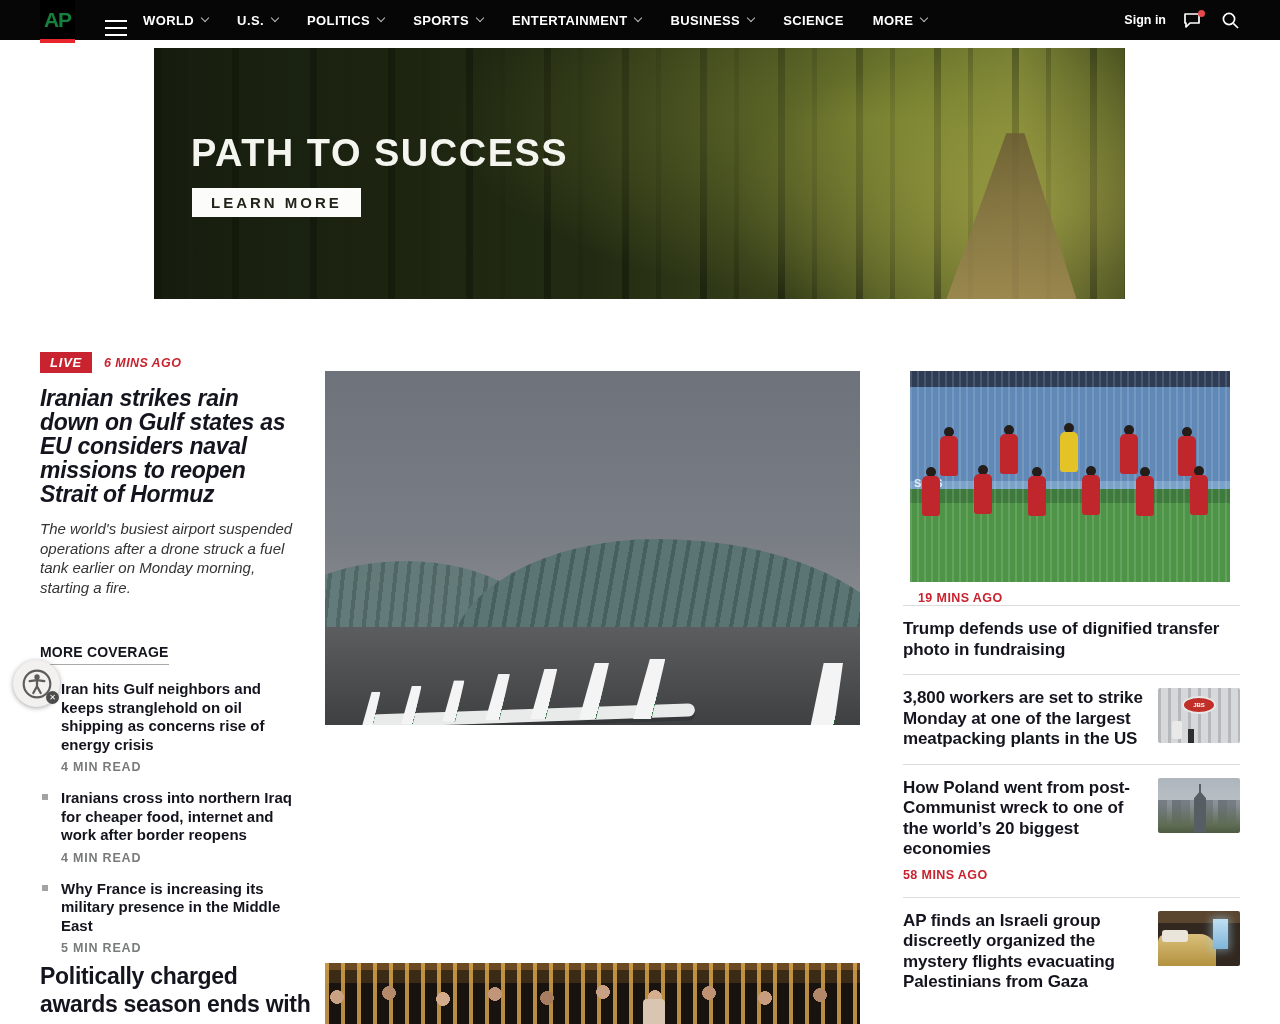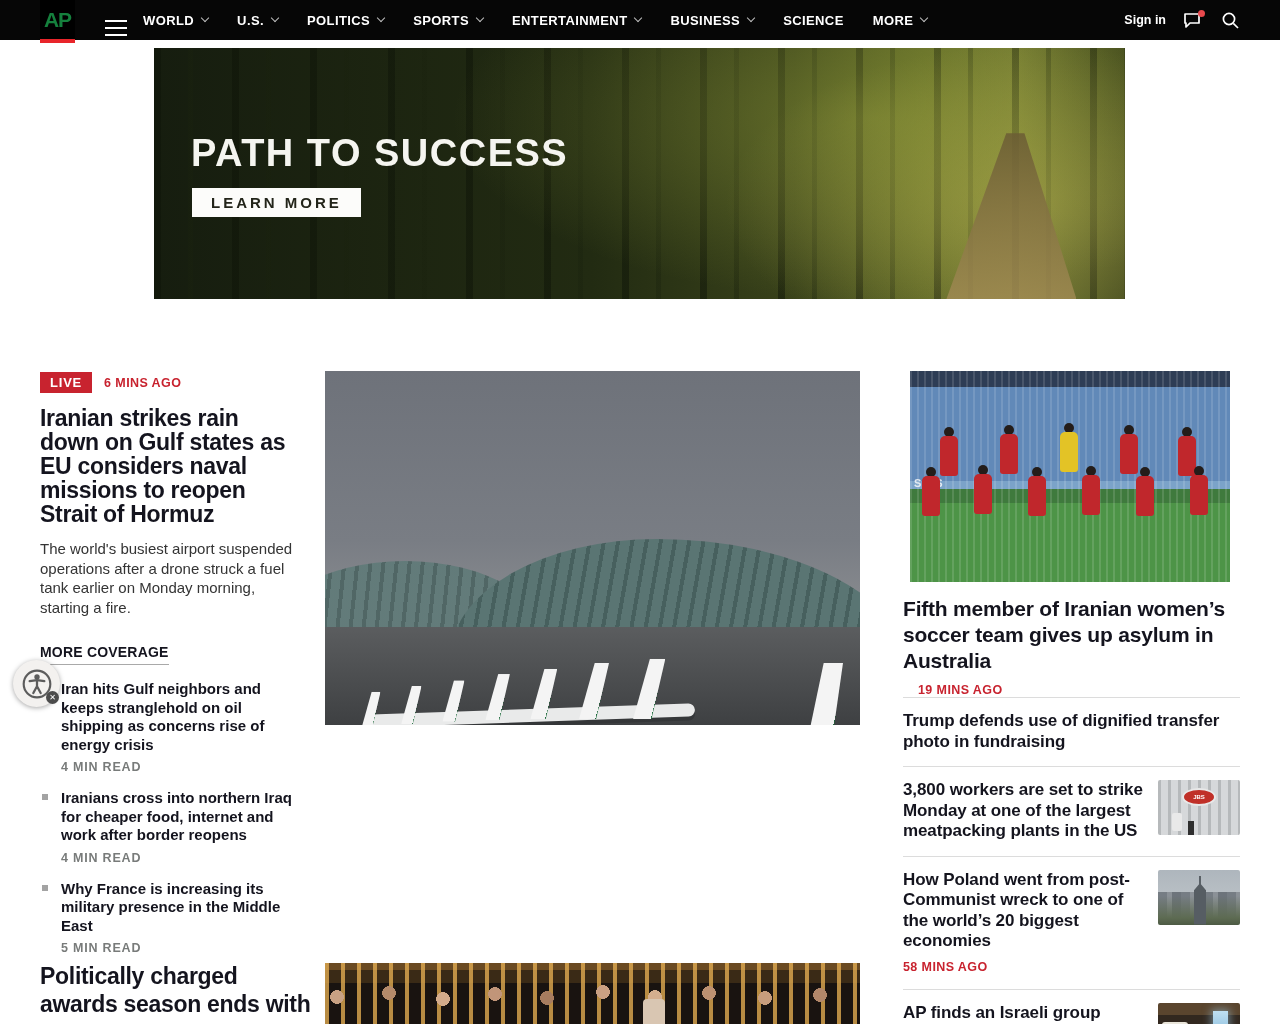--- a/index.html
+++ b/index.html
@@ -36,21 +36,21 @@
       linear-gradient(90deg,#161d0f 0%,#222b12 45%,#39421a 66%,#5a6425 79%,#6d7430 89%,#3f471c 100%);
   }
   .hero-path { position:absolute; right:5%; bottom:0; width:130px; height:66%;
       clip-path:polygon(46% 0, 60% 0, 100% 100%, 0 100%);
       background:linear-gradient(180deg,#6b5c34,#a08a52); opacity:.85; }
   .hero-title { position:absolute; left:37px; top:84px; color:#f5f5f0; font-size:38px; font-weight:800; letter-spacing:1.5px; }
   .hero-cta { position:absolute; left:38px; top:140px; background:#fcfcfa; color:#23251a;
       font-size:15px; font-weight:800; letter-spacing:3px; padding:6px 19px; display:inline-block; }
 
   
-  .lead { position:absolute; left:40px; top:372px; width:262px; }
+  .lead { position:absolute; left:40px; top:352px; width:262px;font-style:italic; }
   .badge-row { display:flex; align-items:center; gap:12px; }
   .live-badge { background:#c8232f; color:#fff; font-size:13px; font-weight:800; letter-spacing:.8px; padding:3px 10px; }
   .timestamp { color:#c8232f; font-size:12.5px; font-weight:800; letter-spacing:.4px; }
   .lead h1 { margin-top:13px; font-size:23px; line-height:24px; font-weight:800; color:#14141e; letter-spacing:-.3px; cursor:pointer; }
   .lead p { margin-top:13px; font-size:15px; line-height:19.5px; color:#343434; }
 
   
   .more-cov { position:absolute; left:40px; top:643px; width:262px; }
   .more-cov h3 { display:inline-block; font-size:14px; font-weight:800; color:#14141e; letter-spacing:.2px;
                  border-bottom:1px solid #a9a9a9; padding-bottom:4px; }
@@ -274,21 +274,20 @@
     <span class="pl" style="left:266px; top:56px;"></span>
     <span class="pl" style="left:10px;  top:96px;"></span>
     <span class="pl" style="left:62px;  top:94px;"></span>
     <span class="pl" style="left:116px; top:96px;"></span>
     <span class="pl" style="left:170px; top:95px;"></span>
     <span class="pl" style="left:224px; top:96px;"></span>
     <span class="pl" style="left:278px; top:95px;"></span>
   </figure>
 
   <div class="rail-lead">
-    <h2>Fifth member of Iranian women’s soccer team gives up asylum in Australia</h2>
     <span class="timestamp">19 MINS AGO</span>
   </div>
 
   <div class="rail-row">
     <h3>Trump defends use of dignified transfer photo in fundraising</h3>
   </div>
 
   <div class="rail-row">
     <h3>3,800 workers are set to strike Monday at one of the largest meatpacking plants in the US</h3>
     <figure class="thumb thumb-jbs">

